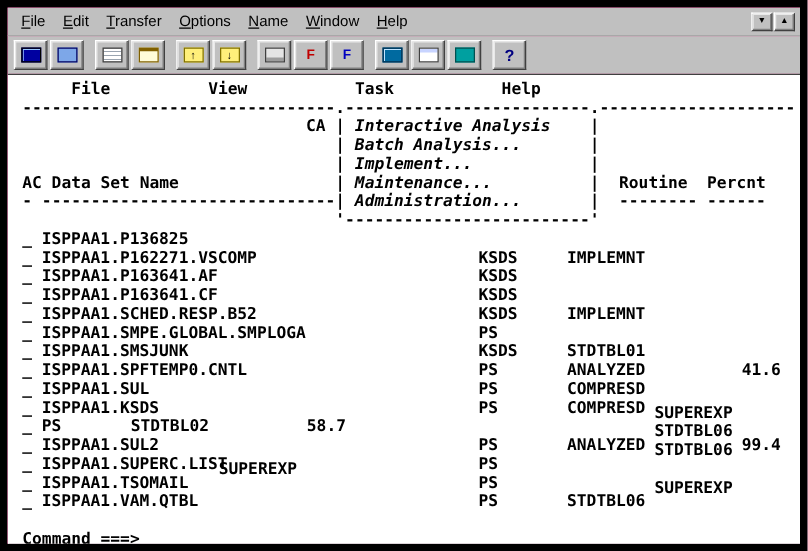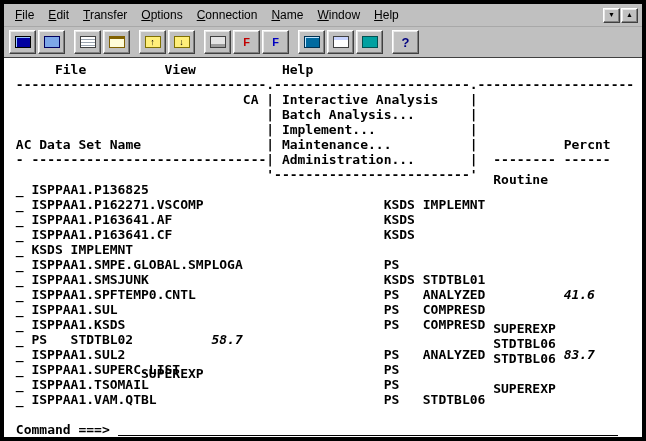--- a/index.html
+++ b/index.html
@@ -1,20 +1,20 @@
 <!DOCTYPE html>
 <html><head>
 <meta charset="utf-8">
 <style>
   * { margin:0; padding:0; box-sizing:border-box; }
   html,body { background:#888; }
   .app {
     width:646px; height:441px;
     background:#ec4899;
-    border:4px solid #000000;
+    border:6px solid #000000;
     box-shadow: inset 1px 1px 0 #fff, inset -1px -1px 0 #808080;
     font-family:"Liberation Sans", sans-serif;
     position:relative; overflow:hidden;
   }
   
   .menubar {
     height:23px; display:flex; align-items:center;
     padding:0 4px; background:#c0c0c0;
     border-bottom:1px solid #a8a8a8;
   }
@@ -63,46 +63,45 @@
     height:386px; background:#fff; color:#000;
     border-top:1px solid #404040;
     padding:4px 0 0 4px;
     font-family:"DejaVu Sans Mono","Liberation Mono",monospace;
     font-size:13px; line-height:15px; font-weight:bold;
   }
   .tline { height:15px; white-space:pre; }
   .abar  { display:flex; padding-left:6ch; }
   .ab1   { width:14ch; } .ab2 { width:15ch; }
   .hrow  { display:flex; padding-left:1ch; }
-  .h-name{ width:61ch; } .h-rtn{ width:9ch;margin-top:35px; } .h-pct{ width:6ch; }
+  .h-name{ width:61ch; } .h-rtn{ width:9ch; } .h-pct{ width:6ch; }
   .trow  { display:flex; padding-left:1ch; }
   .c-sel { width:2ch; } .c-name{ width:45ch; } .c-type{ width:5ch; }
-  .c-attr{ width:9ch; } .c-rtn { width:9ch;margin-top:34px; } .c-pct { width:6ch;font-style:italic; }
+  .c-attr{ width:9ch;margin-left:32px; } .c-rtn { width:9ch;margin-top:34px; } .c-pct { width:6ch; }
   .cmdrow{ display:flex; }
   .cmd-field { display:inline-block; width:64ch; height:14px; border-bottom:1px solid #000; }
   .pulldown {
     position:absolute; left:calc(33ch + 4px); top:19px;
     background:#fff; z-index:2;
   }
   .pd-line { height:15px; white-space:pre; }
   .pdi     { display:flex; }
   .pd-bar  { width:1ch; }
-  .pd-item { width:25ch; padding-left:1ch; }
+  .pd-item { width:25ch; padding-left:1ch;font-style:italic; }
 </style>
 </head>
 <body>
 
 <div class="app">
 
   <div class="menubar">
     <span class="mitem">File</span>
     <span class="mitem">Edit</span>
     <span class="mitem">Transfer</span>
     <span class="mitem">Options</span>
-    <span class="mitem">Connection</span>
     <span class="mitem">Name</span>
     <span class="mitem">Window</span>
     <span class="mitem">Help</span>
     <span class="win-controls">
       <button class="winbtn"><span>▼</span></button>
       <button class="winbtn"><span>▲</span></button>
     </span>
   </div>
 
   <div class="toolbar">
@@ -157,20 +156,21 @@
           <span class="ic ic-help">?</span>
         </button>
     </div>
   </div>
 
   <div class="terminal">
 
     <div class="tline abar">
       <span class="ab1">File</span>
       <span class="ab2">View</span>
+      <span class="ab2">Task</span>
       <span>Help</span>
     </div>
 
     <div class="tline"> -------------------------------------------------------------------------------</div>
     <div class="tline">                              CA</div>
     <div class="tline"></div>
     <div class="tline"></div>
 
     <div class="tline hrow">
       <span class="h-name">AC Data Set Name</span>
@@ -208,20 +208,21 @@
     <div class="tline trow">
       <span class="c-sel">_</span>
       <span class="c-name">ISPPAA1.P163641.CF</span>
       <span class="c-type">KSDS</span>
       <span class="c-attr"></span>
       <span class="c-rtn"></span>
       <span class="c-pct"></span>
     </div>
     <div class="tline trow">
       <span class="c-sel">_</span>
+      <span class="c-name">ISPPAA1.SCHED.RESP.B52</span>
       <span class="c-type">KSDS</span>
       <span class="c-attr">IMPLEMNT</span>
       <span class="c-rtn"></span>
       <span class="c-pct"></span>
     </div>
     <div class="tline trow">
       <span class="c-sel">_</span>
       <span class="c-name">ISPPAA1.SMPE.GLOBAL.SMPLOGA</span>
       <span class="c-type">PS</span>
       <span class="c-attr"></span>
@@ -266,21 +267,21 @@
       <span class="c-attr">STDTBL02</span>
       <span class="c-rtn">SUPEREXP</span>
       <span class="c-pct">58.7</span>
     </div>
     <div class="tline trow">
       <span class="c-sel">_</span>
       <span class="c-name">ISPPAA1.SUL2</span>
       <span class="c-type">PS</span>
       <span class="c-attr">ANALYZED</span>
       <span class="c-rtn">SUPEREXP</span>
-      <span class="c-pct">83.7</span>
+      <span class="c-pct">99.4</span>
     </div>
     <div class="tline trow">
       <span class="c-sel">_</span>
       <span class="c-name">ISPPAA1.SUPERC.LIST</span>
       <span class="c-type">PS</span>
       <span class="c-attr"></span>
       <span class="c-rtn"></span>
       <span class="c-pct"></span>
     </div>
     <div class="tline trow">

